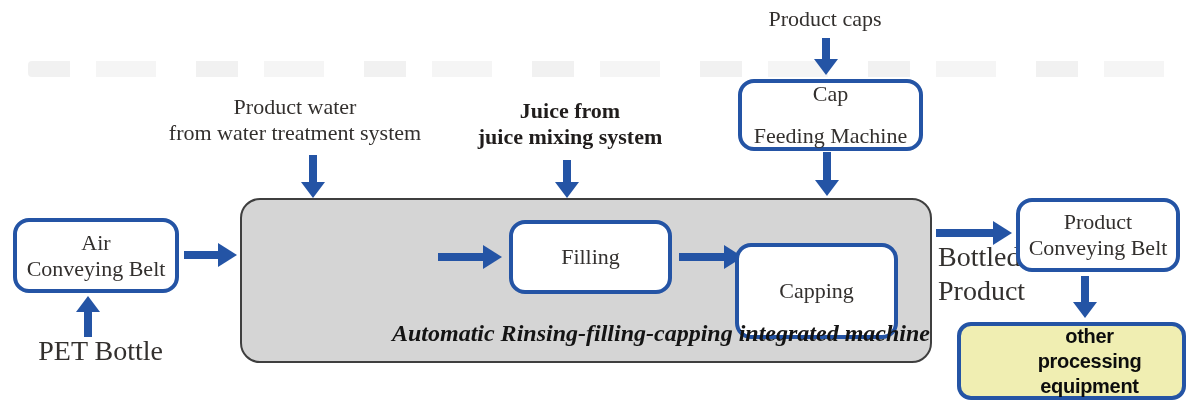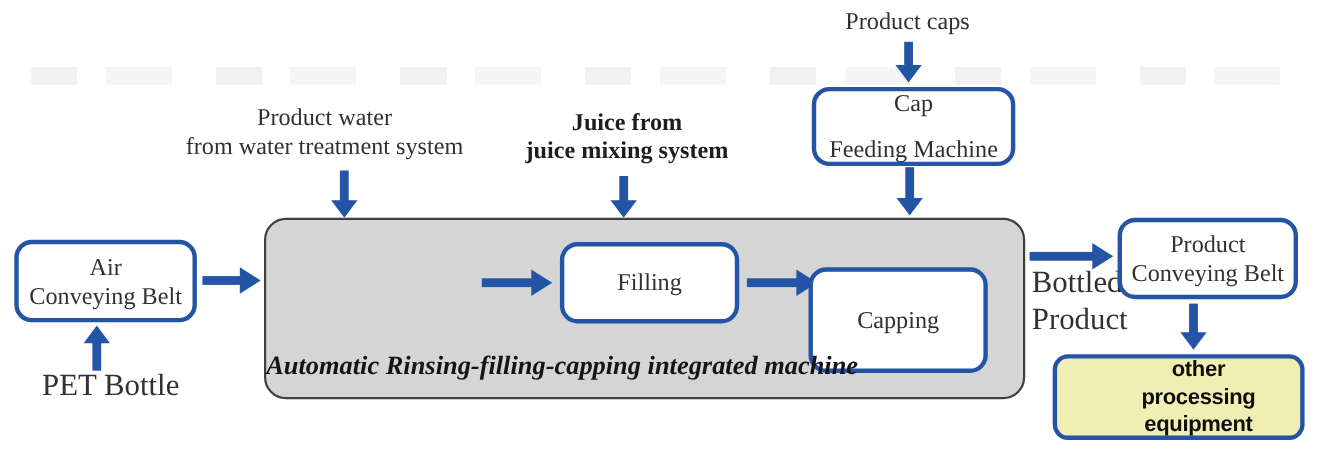--- a/index.html
+++ b/index.html
@@ -46,21 +46,21 @@
     font-weight:bold;font-size:20px;letter-spacing:-0.3px;
     color:#0d0d0d;border-radius:14px;line-height:1.25;
   }
   .machine{
     position:absolute;left:240px;top:198px;width:692px;height:165px;
     background:var(--grayFill);
     border:2px solid var(--grayBorder);border-radius:20px;
     box-sizing:border-box;
   }
   .machine-label{
-    position:absolute;left:0;right:0;bottom:14px;text-align:left;
+    position:absolute;left:0;right:0;bottom:14px;text-align:right;
     font-weight:bold;font-style:italic;font-size:24px;color:#141414;
   }
   
   .arr{position:absolute;}
   .arr .shaft{position:absolute;background:var(--blue);}
   .arr .head{position:absolute;width:0;height:0;}
   .arr.down{width:24px;}
   .arr.down .shaft{left:8px;top:0;width:8px;bottom:14px;}
   .arr.down .head{left:0;bottom:0;border-left:12px solid transparent;border-right:12px solid transparent;border-top:16px solid var(--blue);}
   .arr.up{width:24px;}

